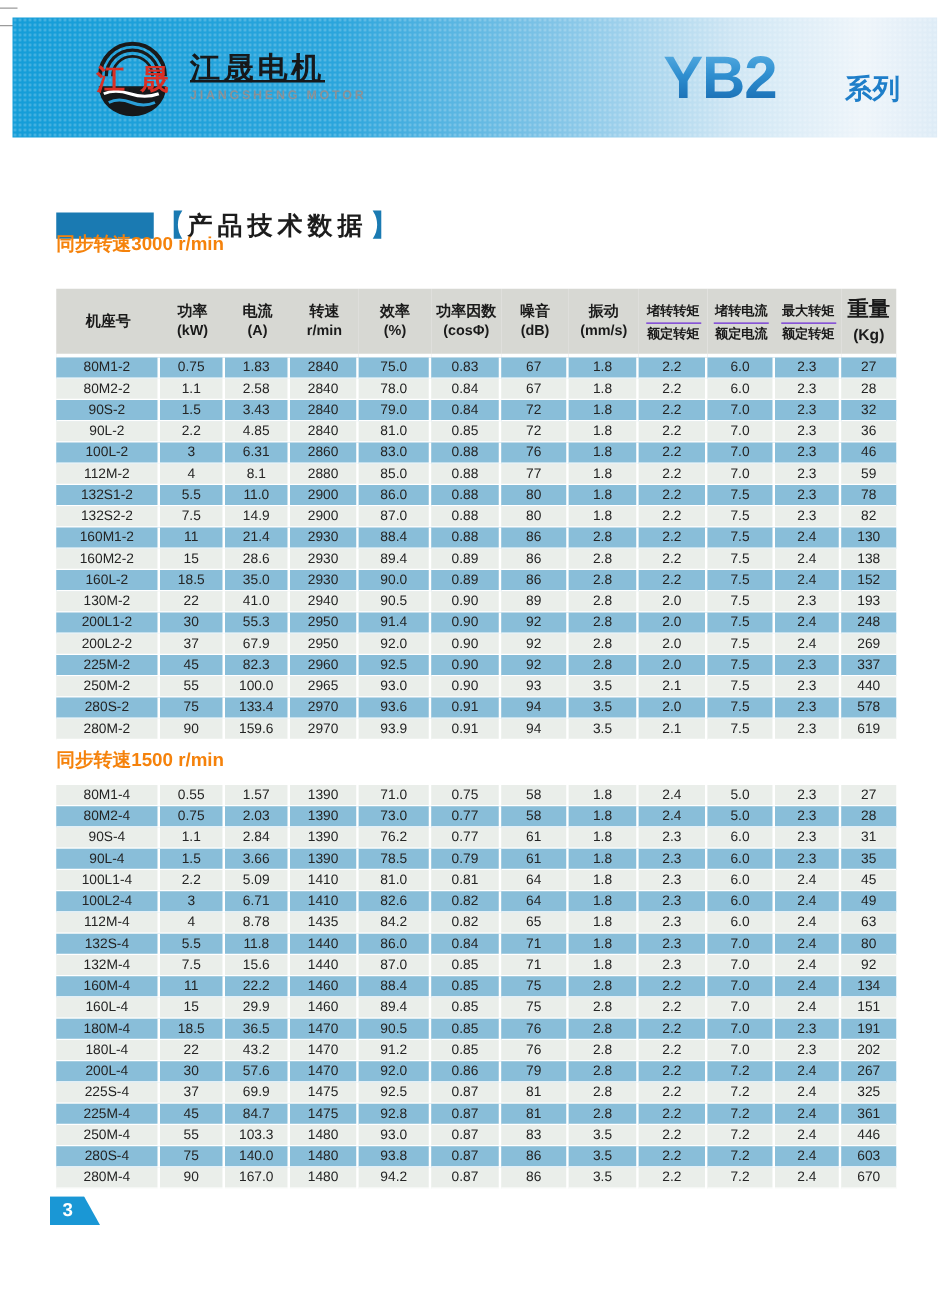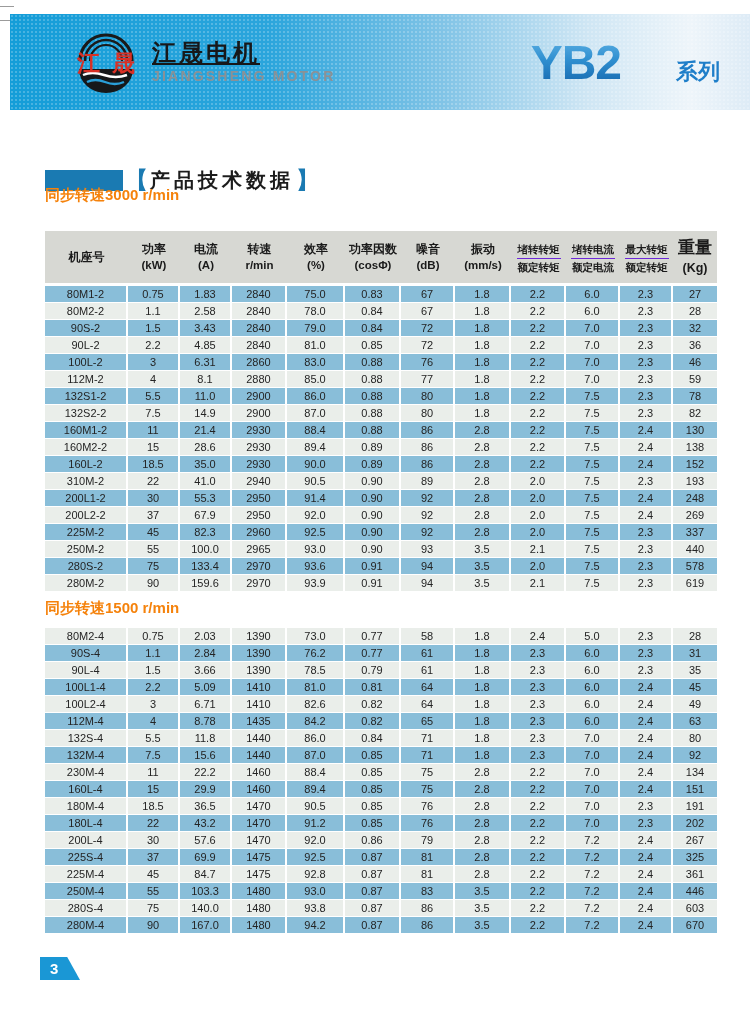--- a/index.html
+++ b/index.html
@@ -16,21 +16,21 @@
     position:absolute; left:10px; right:0; top:14px; height:96px;
     background:
       radial-gradient(rgba(255,255,255,.22) 1px, transparent 1.3px),
       linear-gradient(90deg,#149dd8 0%,#2ba5dc 35%,#7fc3e6 58%,#cfe6f4 78%,#eef5fa 92%,#ddebf6 100%);
     background-size:4px 4px, 100% 100%;
     display:flex; align-items:center;
   }
   .logo-group { display:flex; align-items:center; margin-left:62px; }
   .company-names { margin-left:12px; }
   .company-zh { font-size:24px; font-weight:800; color:#17181a; letter-spacing:3px; line-height:1.05;text-decoration:underline; }
-  .company-en { font-size:14px; font-weight:bold; color:#8b9196; letter-spacing:2.2px; margin-top:3px; }
+  .company-en { font-size:10px; font-weight:bold; color:#8b9196; letter-spacing:2.2px; margin-top:3px; }
   .series-group { margin-left:auto; margin-right:30px; display:flex; align-items:baseline;gap:48px; }
   .yb2 {
     font-size:48px; font-weight:800; letter-spacing:-1px; color:#1973bd;
     background:linear-gradient(180deg,#63b5e6 0%,#2f8fd0 45%,#1262a9 100%);
     -webkit-background-clip:text; background-clip:text; -webkit-text-fill-color:transparent;
   }
   .series-suffix { font-size:22px; font-weight:bold; color:#1e7ec9; margin-left:7px; }
 
   
   .section-title { position:absolute; left:45px; top:166px; display:flex; align-items:center; height:28px; }
@@ -333,21 +333,21 @@
           <td>90.0</td>
           <td>0.89</td>
           <td>86</td>
           <td>2.8</td>
           <td>2.2</td>
           <td>7.5</td>
           <td>2.4</td>
           <td>152</td>
         </tr>
         <tr>
-          <td>310M-2</td>
+          <td>130M-2</td>
           <td>22</td>
           <td>41.0</td>
           <td>2940</td>
           <td>90.5</td>
           <td>0.90</td>
           <td>89</td>
           <td>2.8</td>
           <td>2.0</td>
           <td>7.5</td>
           <td>2.3</td>
@@ -452,20 +452,34 @@
         <col>
         <col>
         <col>
         <col>
         <col>
         <col>
         <col>
       </colgroup>
     <tbody>
         <tr>
+          <td>80M1-4</td>
+          <td>0.55</td>
+          <td>1.57</td>
+          <td>1390</td>
+          <td>71.0</td>
+          <td>0.75</td>
+          <td>58</td>
+          <td>1.8</td>
+          <td>2.4</td>
+          <td>5.0</td>
+          <td>2.3</td>
+          <td>27</td>
+        </tr>
+        <tr>
           <td>80M2-4</td>
           <td>0.75</td>
           <td>2.03</td>
           <td>1390</td>
           <td>73.0</td>
           <td>0.77</td>
           <td>58</td>
           <td>1.8</td>
           <td>2.4</td>
           <td>5.0</td>
@@ -564,21 +578,21 @@
           <td>87.0</td>
           <td>0.85</td>
           <td>71</td>
           <td>1.8</td>
           <td>2.3</td>
           <td>7.0</td>
           <td>2.4</td>
           <td>92</td>
         </tr>
         <tr>
-          <td>230M-4</td>
+          <td>160M-4</td>
           <td>11</td>
           <td>22.2</td>
           <td>1460</td>
           <td>88.4</td>
           <td>0.85</td>
           <td>75</td>
           <td>2.8</td>
           <td>2.2</td>
           <td>7.0</td>
           <td>2.4</td>

